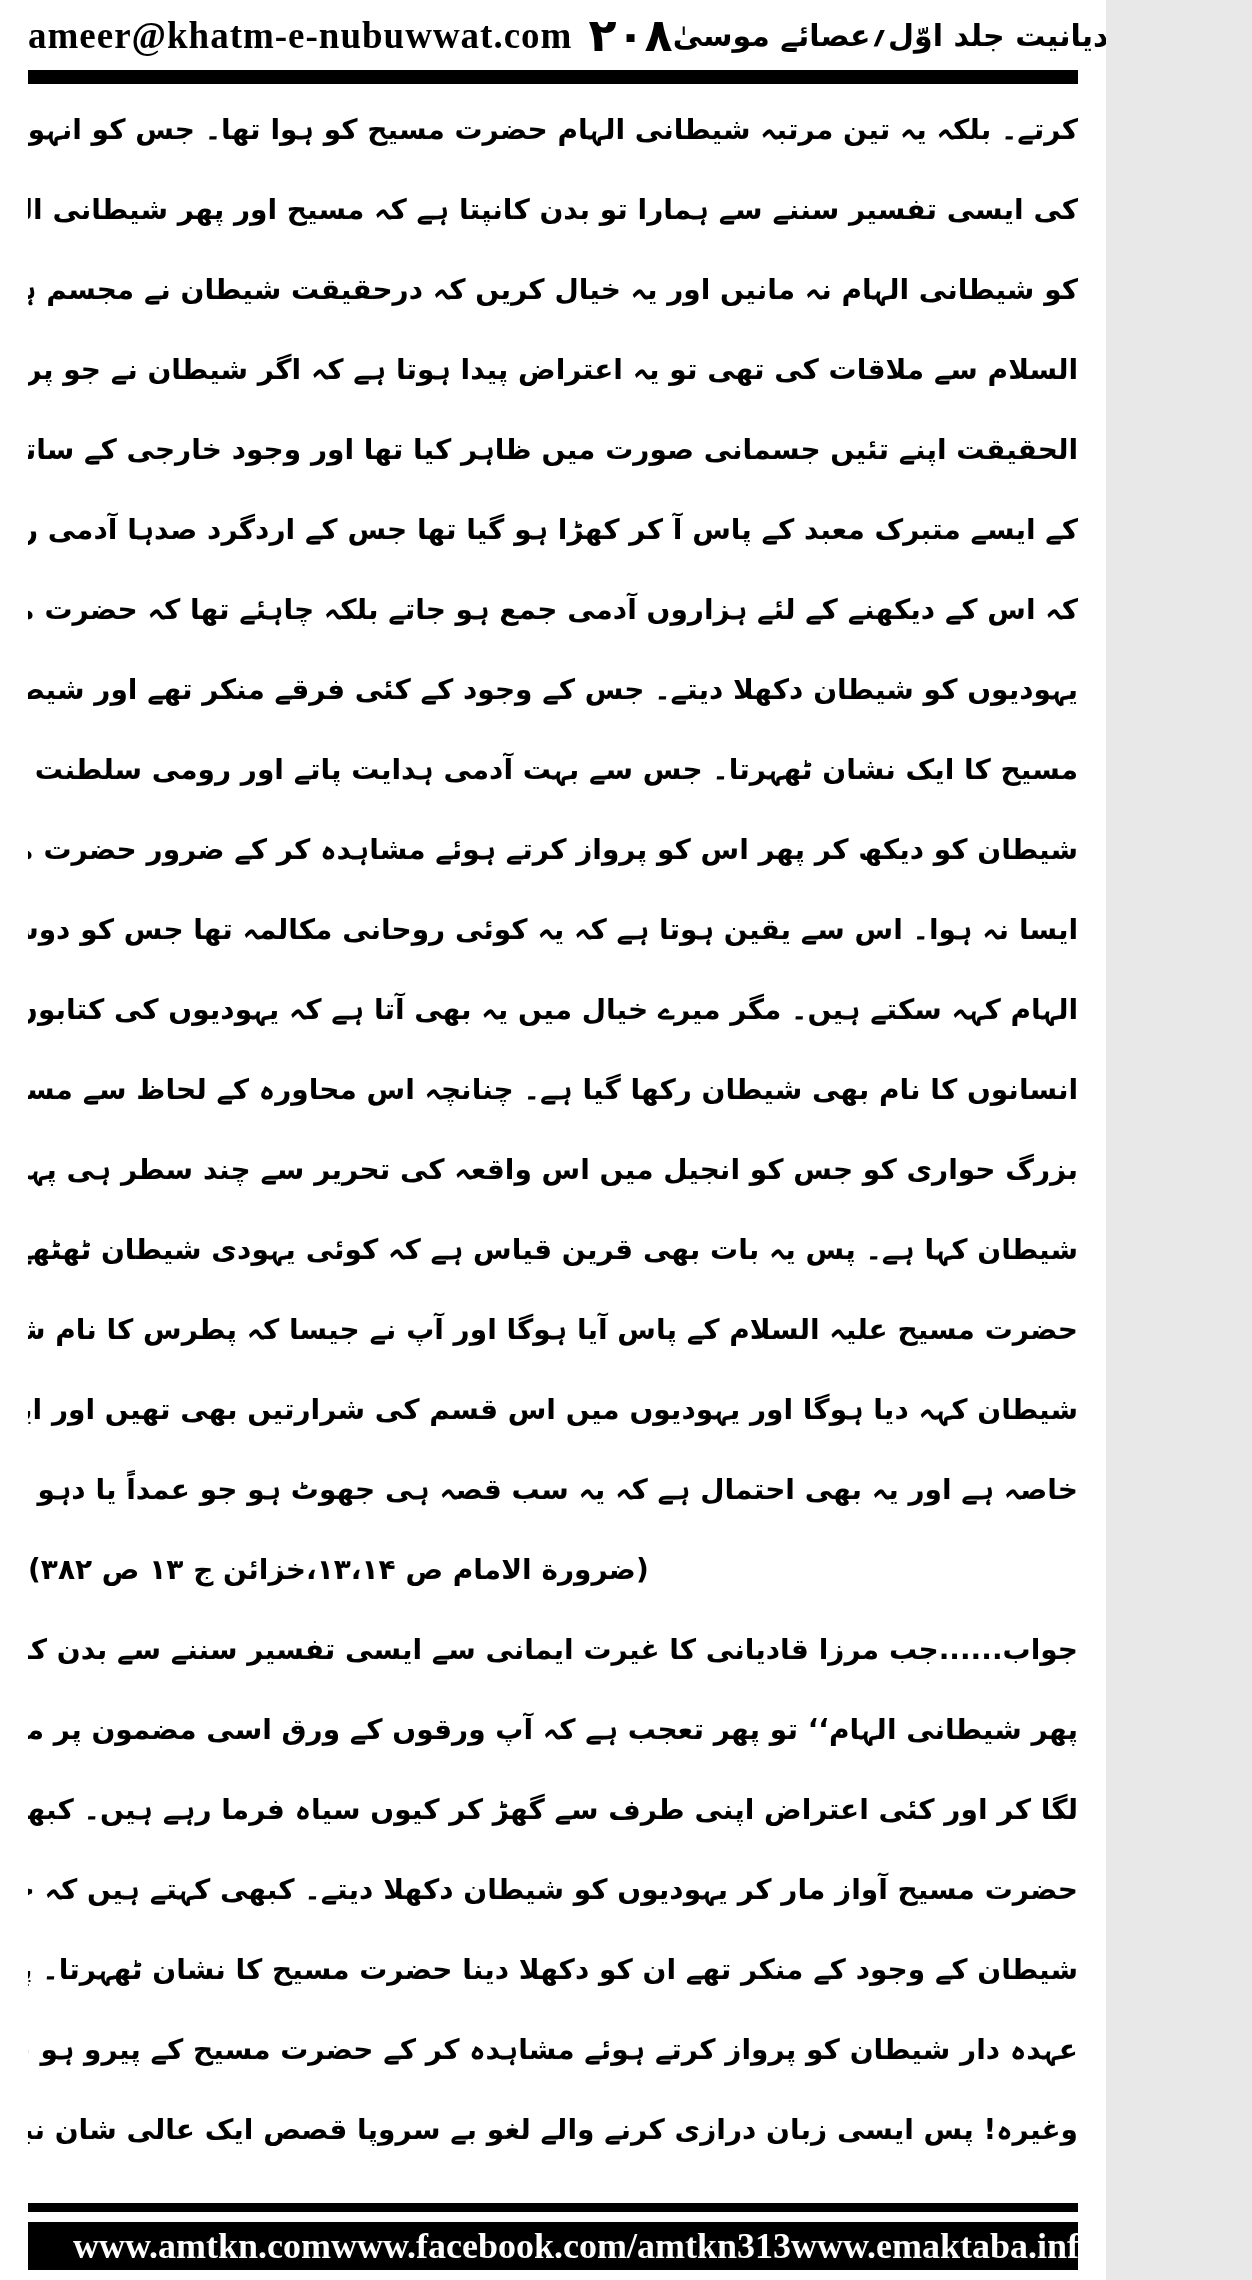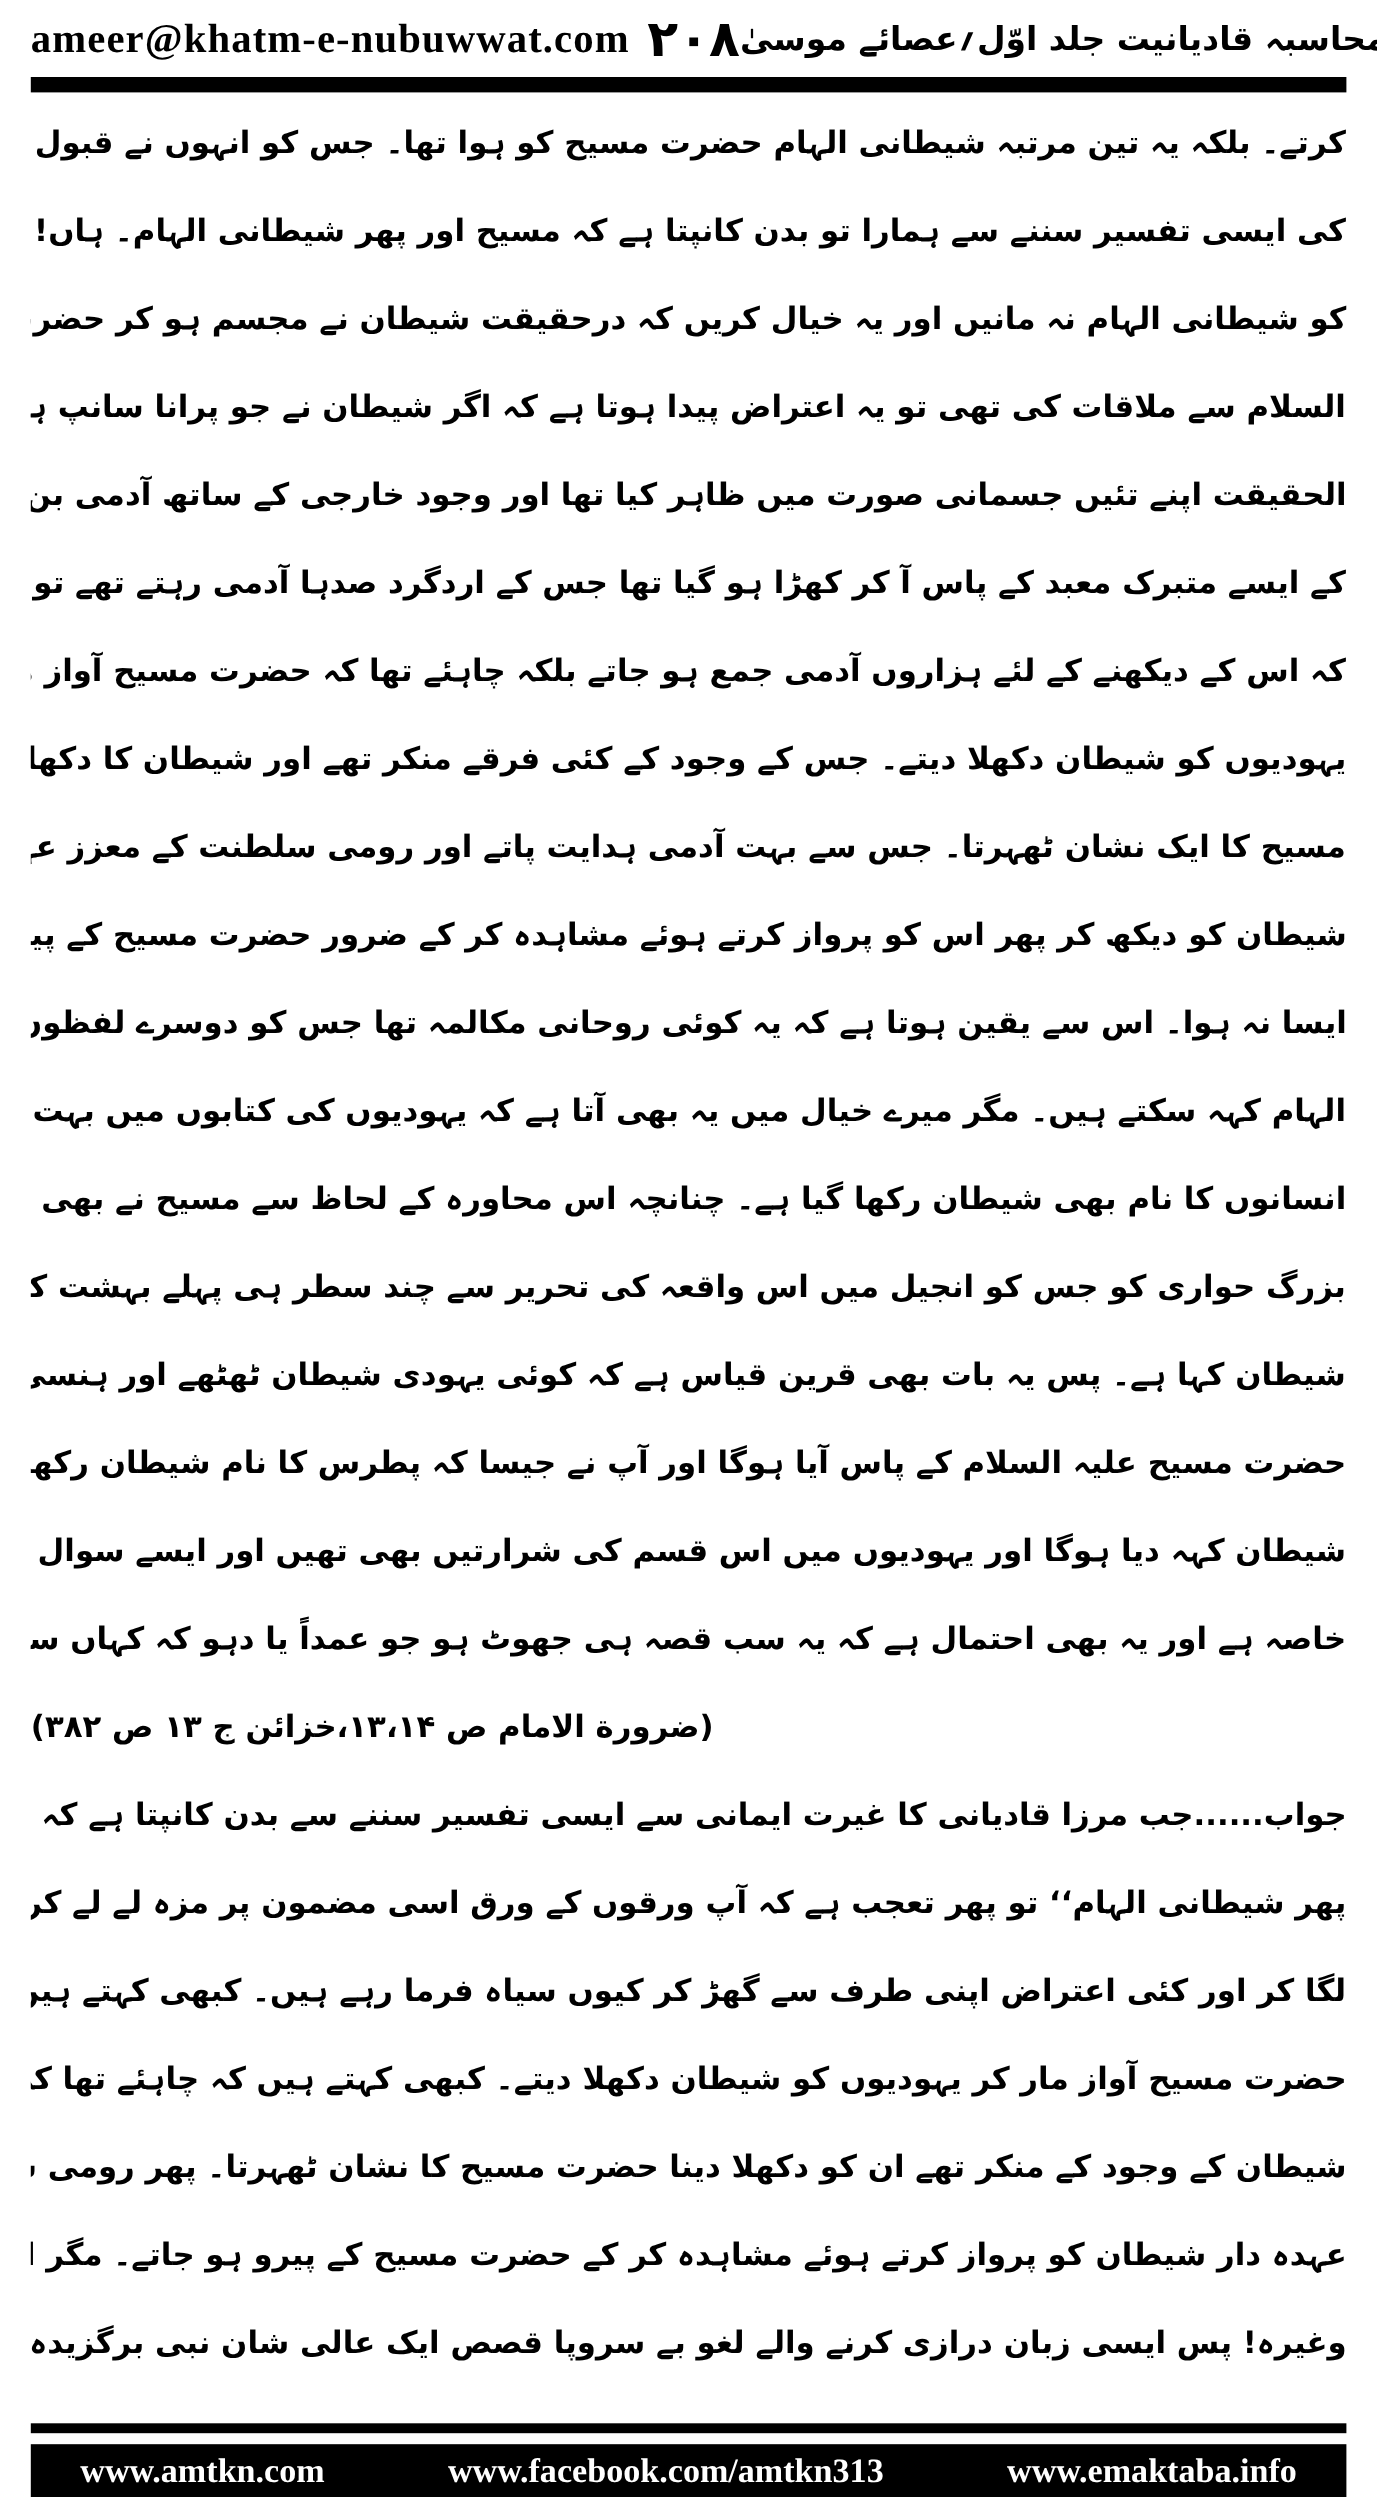--- a/index.html
+++ b/index.html
@@ -2,21 +2,21 @@
 <html><head>
 <meta charset="utf-8">
 <style>
   html, body {
     margin: 0;
     padding: 0;
     background: #e8e8e8;
   }
   .page {
     position: relative;
-    width: 1252px;
+    width: 1106px;
     height: 2280px;
     background: #ffffff;
     font-family: "DejaVu Sans", sans-serif;
     color: #000000;
     overflow: hidden;
   }
   
   .header-row {
     position: absolute;
     top: 8px;
@@ -100,21 +100,21 @@
     color: #ffffff;
     display: flex;
     align-items: center;
     justify-content: space-between;
     padding: 0 45px;
     box-sizing: border-box;
   }
   .footer-link {
     font-family: "Liberation Serif", serif;
     font-weight: bold;
-    font-size: 31px;
+    font-size: 36px;
     white-space: nowrap;
   }
 </style>
 </head>
 <body>
 
 <div class="page">
 
   <div class="header-row">
     <span class="header-email">ameer@khatm-e-nubuwwat.com</span>

